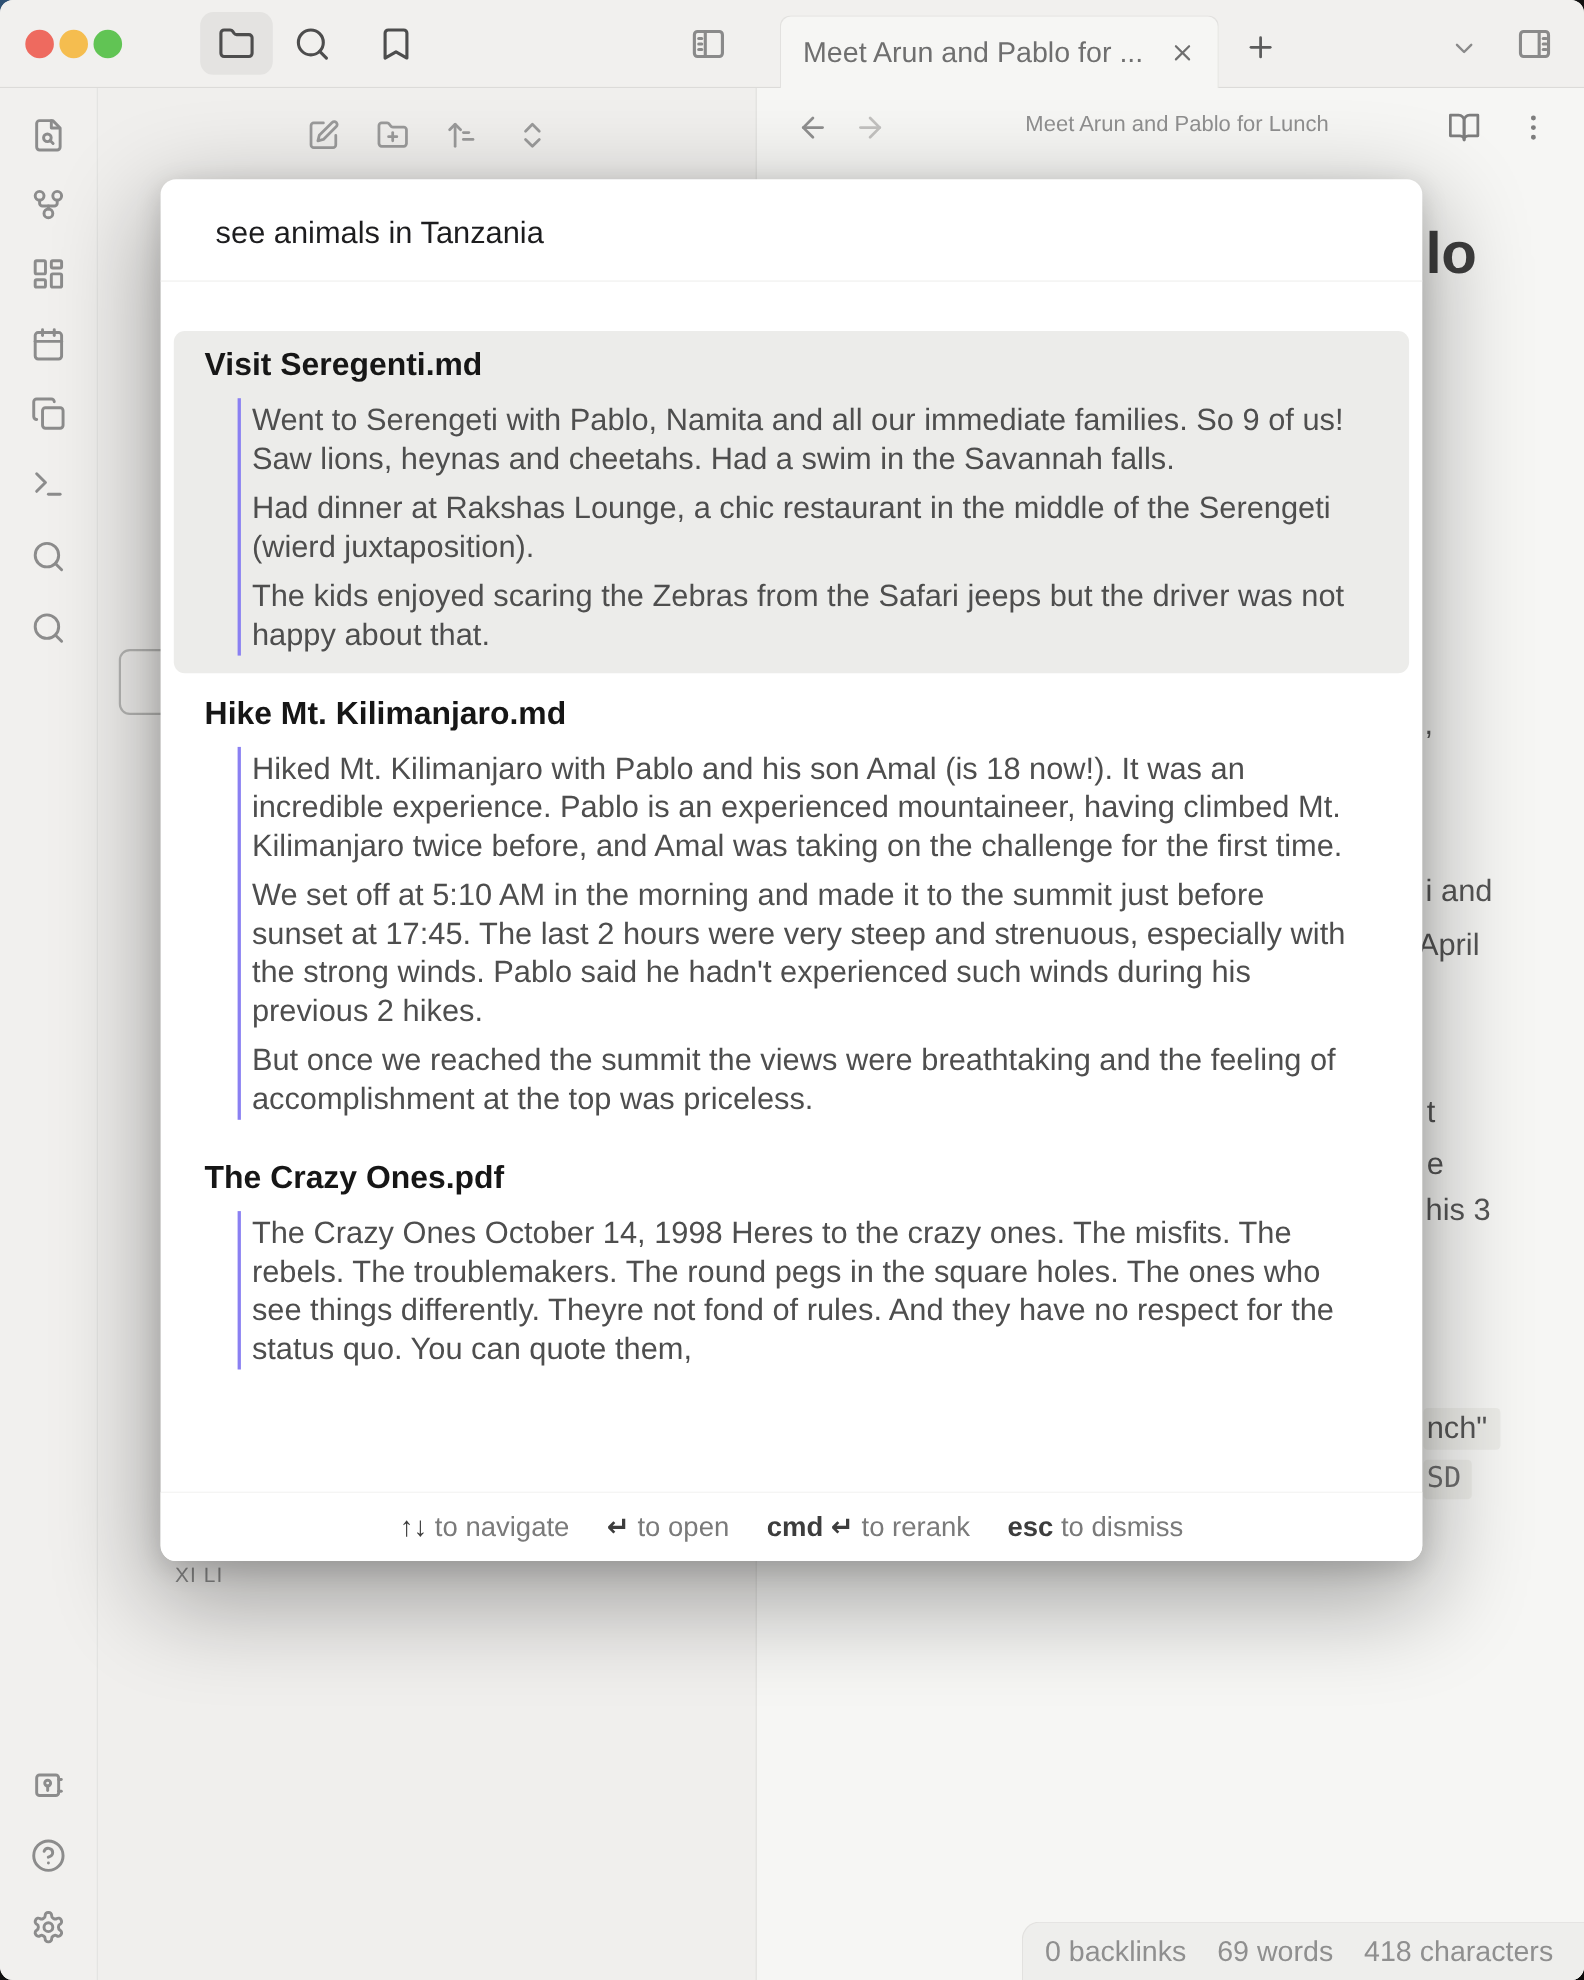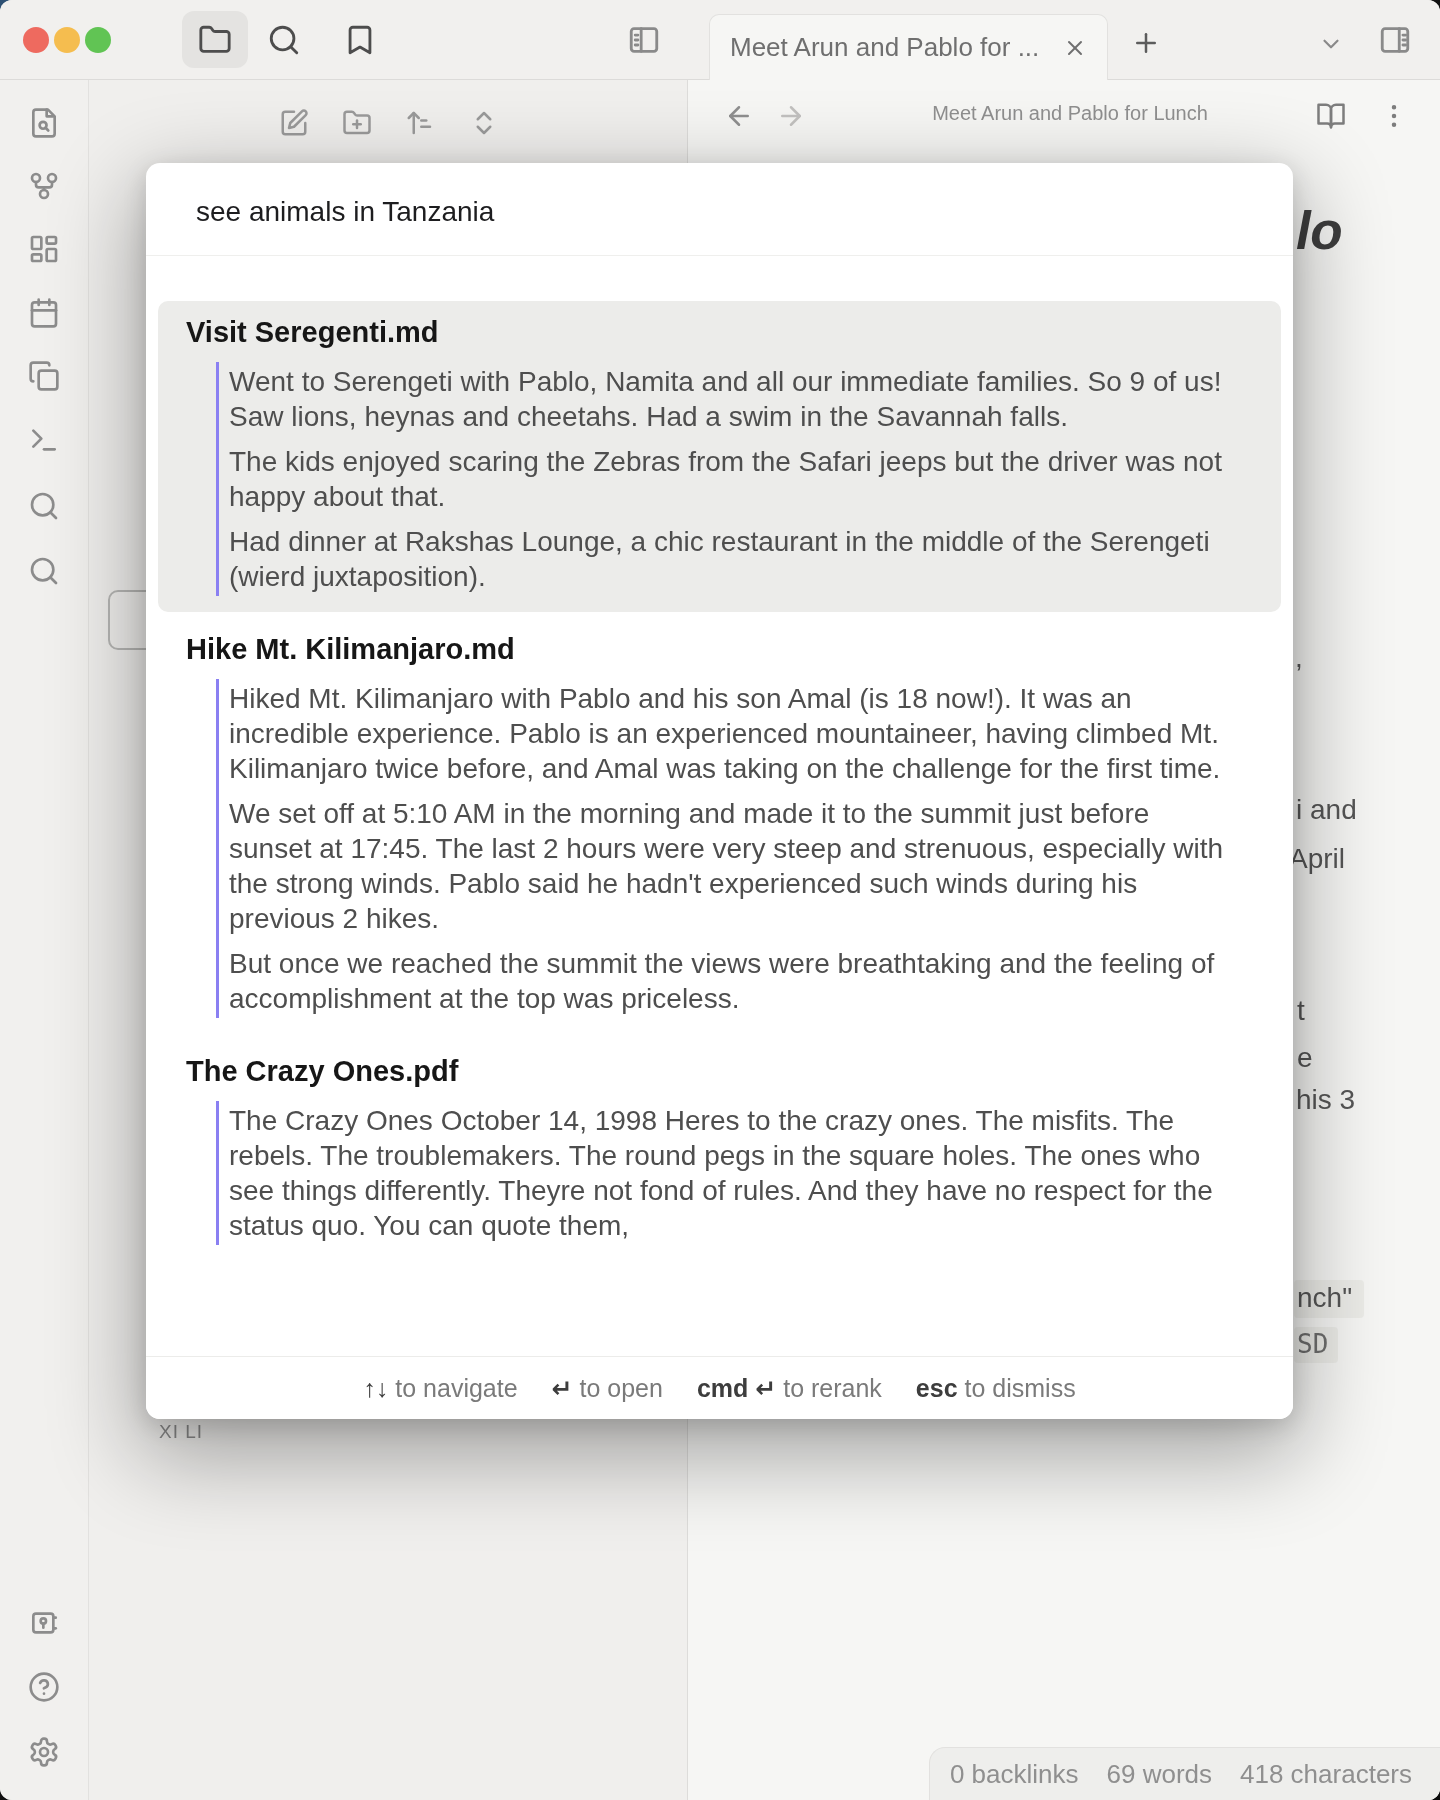--- a/index.html
+++ b/index.html
@@ -41,21 +41,21 @@
   .ex-fragment{position:absolute;left:70px;top:1334px;font-size:27px;color:#8a8a8a;font-variant:all-small-caps;letter-spacing:1px;}
 
   
   .editor{position:absolute;left:688px;top:80px;right:0;bottom:0;background:#f6f6f4;z-index:1;}
   .nav-back{position:absolute;left:36px;top:21px;color:#8f8f8f;}
   .nav-forward{position:absolute;left:88px;top:21px;color:#c2c1bf;}
   .nav-title{position:absolute;left:12px;right:0;top:22px;text-align:center;font-size:20px;color:#8f8f8f;}
   .nav-book{position:absolute;left:628px;top:21px;color:#7d7d7d;}
   .nav-dots{position:absolute;left:691px;top:21px;color:#7d7d7d;}
   .frag{position:absolute;color:#565656;font-size:28px;white-space:nowrap;}
-  .frag-heading{left:608px;top:120px;font-size:53px;font-weight:800;color:#3e3e3e;letter-spacing:-0.5px;font-style:italic;}
+  .frag-heading{left:608px;top:120px;font-size:53px;font-weight:800;color:#3e3e3e;letter-spacing:-0.5px;}
   .frag-comma{left:607px;top:562px;}
   .frag-1{left:608px;top:714px;}
   .frag-2{left:601px;top:763px;}
   .frag-3{left:609px;top:915px;}
   .frag-4{left:609px;top:962px;}
   .frag-5{left:608px;top:1004px;}
   .frag-6{left:606px;top:1200px;background:#eceb9;background:#ecece8;padding:2px 12px 4px 3px;border-radius:4px;}
   .frag-7{left:606px;top:1247px;font-family:"DejaVu Sans Mono","Liberation Mono",monospace;font-size:26px;color:#6e6e6e;background:#ecece8;padding:2px 10px 4px 3px;border-radius:4px;}
 
   
@@ -286,22 +286,22 @@
 
   <div class="modal">
     <input class="modal-input" type="text" value="see animals in Tanzania" style="">
 
     <div class="results">
 
       <div class="result selected">
         <div class="result-title">Visit Seregenti.md</div>
         <div class="quote">
           <p>Went to Serengeti with Pablo, Namita and all our immediate families. So 9 of us! Saw lions, heynas and cheetahs. Had a swim in the Savannah falls.</p>
+          <p>Had dinner at Rakshas Lounge, a chic restaurant in the middle of the Serengeti (wierd juxtaposition).</p>
           <p>The kids enjoyed scaring the Zebras from the Safari jeeps but the driver was not happy about that.</p>
-          <p>Had dinner at Rakshas Lounge, a chic restaurant in the middle of the Serengeti (wierd juxtaposition).</p>
         </div>
       </div>
 
       <div class="result">
         <div class="result-title">Hike Mt. Kilimanjaro.md</div>
         <div class="quote">
           <p>Hiked Mt. Kilimanjaro with Pablo and his son Amal (is 18 now!). It was an incredible experience. Pablo is an experienced mountaineer, having climbed Mt. Kilimanjaro twice before, and Amal was taking on the challenge for the first time.</p>
           <p>We set off at 5:10 AM in the morning and made it to the summit just before sunset at 17:45. The last 2 hours were very steep and strenuous, especially with the strong winds. Pablo said he hadn't experienced such winds during his previous 2 hikes.</p>
           <p>But once we reached the summit the views were breathtaking and the feeling of accomplishment at the top was priceless.</p>
         </div>

